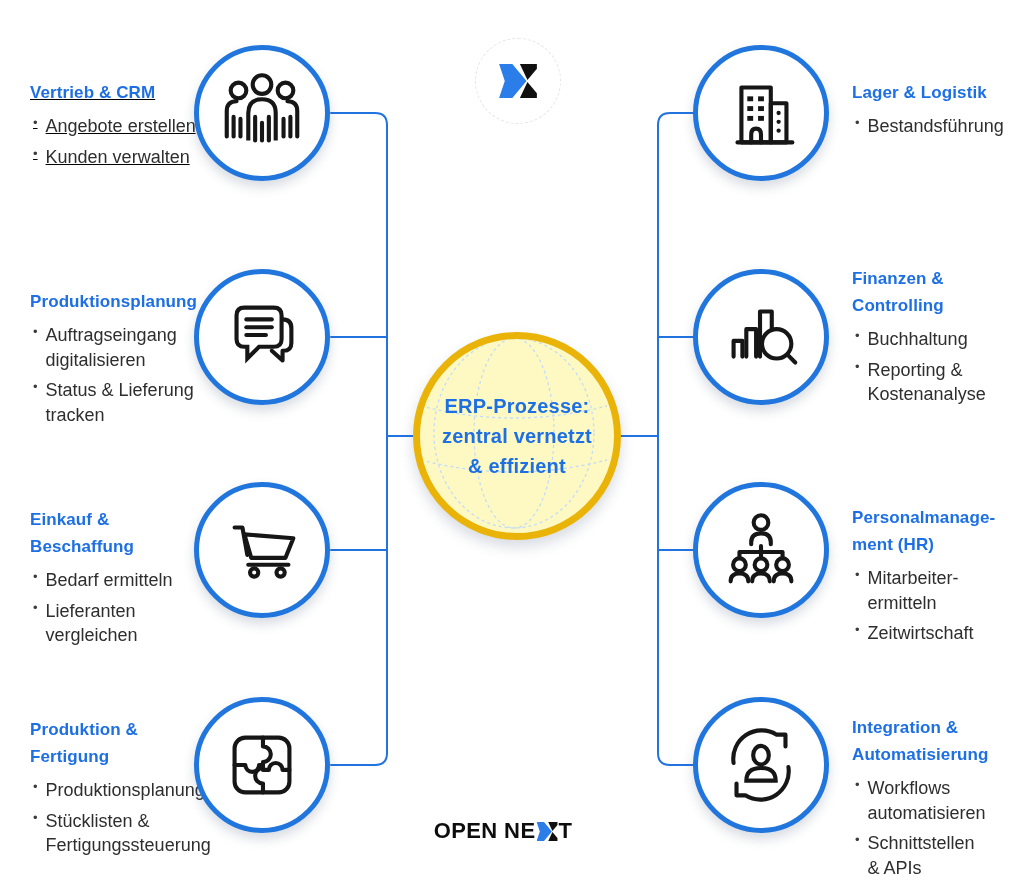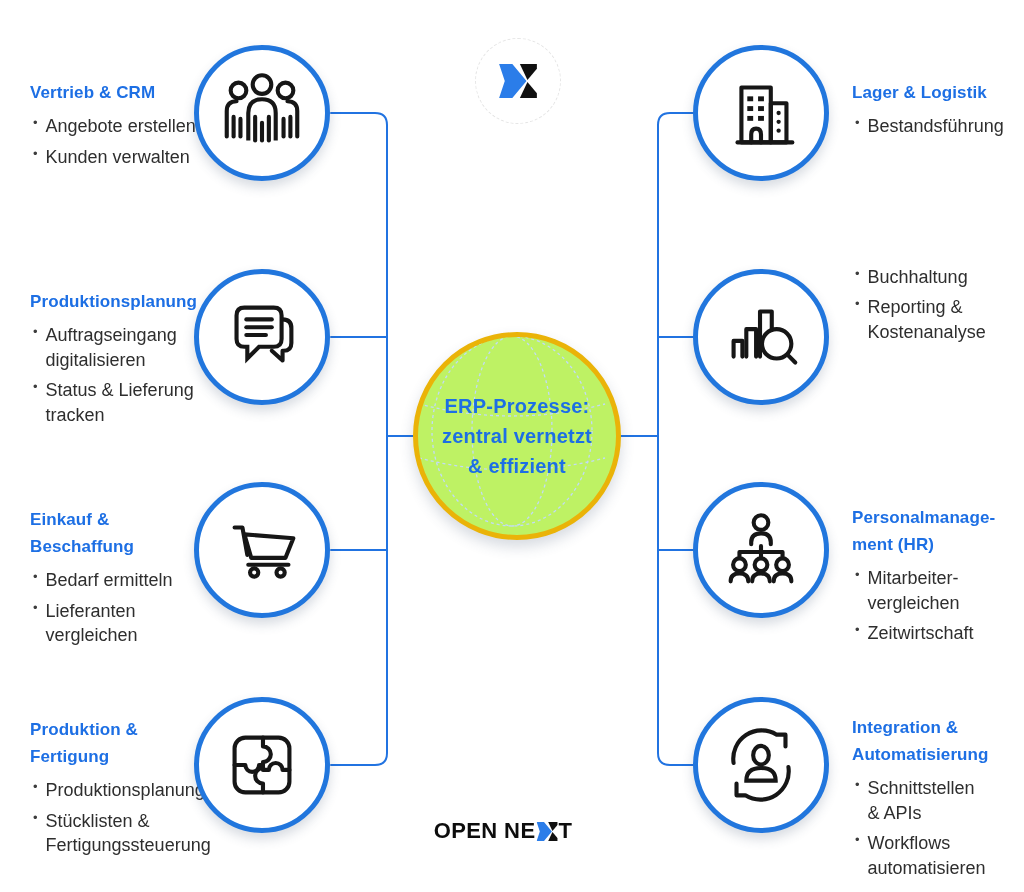--- a/index.html
+++ b/index.html
@@ -32,21 +32,21 @@
     line-height:1.6; white-space:pre-line; margin:0 0 8px 0; letter-spacing:0.1px;
   }
   .bullets { list-style:none; }
   .bullet { display:flex; margin-bottom:6px; }
   .bullet::before { content:"\2022"; color:#3c3c3c; font-size:13px; line-height:1.45; margin:0 8px 0 3px; }
   .bullet-text { font-size:18px; color:#2e2e2e; line-height:1.36; white-space:pre-line; }
 
   
   .center-circle {
     position:absolute; left:413px; top:332px; width:208px; height:208px;
-    border-radius:50%; background:#bef264; border:5px solid #eab308; z-index:2;
+    border-radius:50%; background:#fef9c3; border:7px solid #eab308; z-index:2;
     box-shadow:0 7px 14px rgba(55,75,105,0.20); overflow:hidden;
   }
   .center-circle .globe { position:absolute; left:-5px; top:-5px; width:198px; height:198px; }
   .globe .grid { fill:none; stroke:#c2dbf8; stroke-width:1.3; stroke-dasharray:3 3; }
   .center-label {
     position:absolute; inset:0; display:flex; align-items:center; justify-content:center;
     text-align:center; font-size:20px; font-weight:bold; color:#1d6fe4;
     line-height:1.5; white-space:pre-line; letter-spacing:0.2px;
   }
 
@@ -95,21 +95,21 @@
       <ellipse class="grid" cx="99" cy="99" rx="40" ry="95"></ellipse>
       <ellipse class="grid" cx="99" cy="99" rx="80" ry="95"></ellipse>
       <path class="grid" d="M6,72 Q99,96 192,72"></path>
       <path class="grid" d="M6,126 Q99,150 192,126"></path>
     </svg>
     <div class="center-label">ERP-Prozesse:
 zentral vernetzt
 &amp; effizient</div>
   </div>
 
-  <div class="label-block" style="left:30px; top:79px;">
+  <div class="label-block" style="left:30px; top:79px;text-decoration:underline;">
     <h3 class="node-title">Vertrieb &amp; CRM</h3>
     <ul class="bullets">
       <li class="bullet">
           <span class="bullet-text">Angebote erstellen</span>
         </li>
       <li class="bullet">
           <span class="bullet-text">Kunden verwalten</span>
         </li>
     </ul>
   </div>
@@ -228,20 +228,22 @@
   <div class="big-circle" style="left:693px; top:269px;">
     <svg class="icon" viewBox="0 0 96 96">
       <path class="ln" d="M20,68 V52 H29 V68"></path>
       <path class="ln" d="M33,68 V40 H43 V68"></path>
       <path class="ln" d="M47,68 V22 H59 V68"></path>
       <circle class="wfl" cx="64" cy="55" r="15"></circle>
       <path class="ln" d="M75,66 L83,74"></path>
     </svg>
   </div>
   <div class="label-block" style="left:852px; top:265px; width:160px;">
+    <h3 class="node-title">Finanzen &amp;
+Controlling</h3>
     <ul class="bullets">
       <li class="bullet">
           <span class="bullet-text">Buchhaltung</span>
         </li>
       <li class="bullet">
           <span class="bullet-text">Reporting &amp;
 Kostenanalyse</span>
         </li>
     </ul>
   </div>
@@ -260,47 +262,47 @@
       <path class="ln" d="M39,80 Q39,72 48,72 Q57,72 57,80"></path>
       <path class="ln" d="M61,80 Q61,72 70,72 Q79,72 79,80"></path>
     </svg>
   </div>
   <div class="label-block" style="left:852px; top:504px; width:160px;">
     <h3 class="node-title">Personalmanage-
 ment (HR)</h3>
     <ul class="bullets">
       <li class="bullet">
           <span class="bullet-text">Mitarbeiter-
-vergleichen</span>
+ermitteln</span>
         </li>
       <li class="bullet">
           <span class="bullet-text">Zeitwirtschaft</span>
         </li>
     </ul>
   </div>
 
   <div class="big-circle" style="left:693px; top:697px;">
     <svg class="icon" viewBox="0 0 96 96">
       <path class="ln" d="M20,46 A29,29 0 0 1 64,17 H73 V29"></path>
       <path class="ln" d="M76,50 A29,29 0 0 1 32,79 H23 V67"></path>
       <ellipse class="wfl" cx="48" cy="38" rx="8" ry="9.5"></ellipse>
       <path class="wfl" d="M33,64 Q33,51 48,51 Q63,51 63,64 Z"></path>
     </svg>
   </div>
   <div class="label-block" style="left:852px; top:714px; width:160px;">
     <h3 class="node-title">Integration &amp;
 Automatisierung</h3>
     <ul class="bullets">
       <li class="bullet">
+          <span class="bullet-text">Workflows
+automatisieren</span>
+        </li>
+      <li class="bullet">
           <span class="bullet-text">Schnittstellen
 &amp; APIs</span>
-        </li>
-      <li class="bullet">
-          <span class="bullet-text">Workflows
-automatisieren</span>
         </li>
     </ul>
   </div>
 
   <div class="wordmark">
     <span>OPEN NE</span>
     <svg viewBox="0 0 40 36">
       <polygon fill="#2b7de9" points="0,0 14,0 29,18 14,36 0,36 6,18"></polygon>
       <polygon fill="#101010" points="22,0 40,0 40,5 30,17"></polygon>
       <polygon fill="#101010" points="30,19 40,31 40,36 22,36"></polygon>

